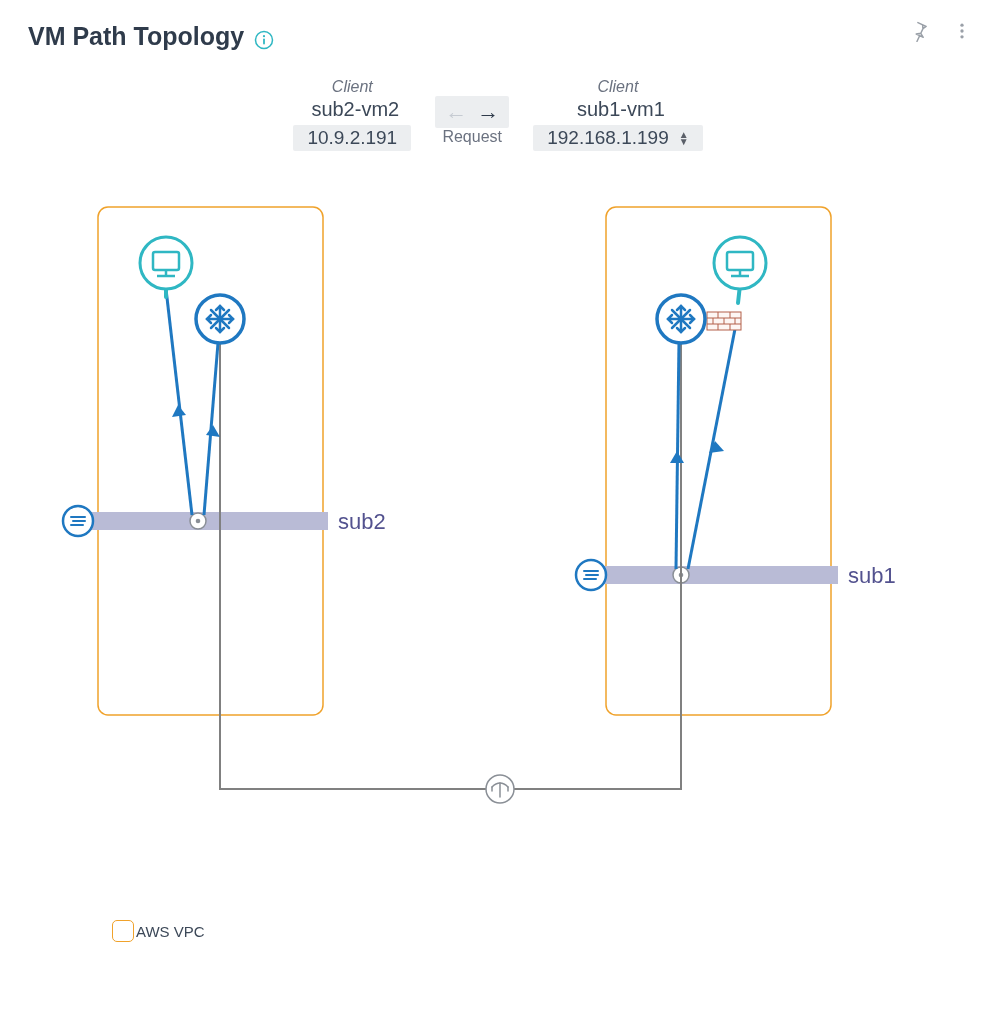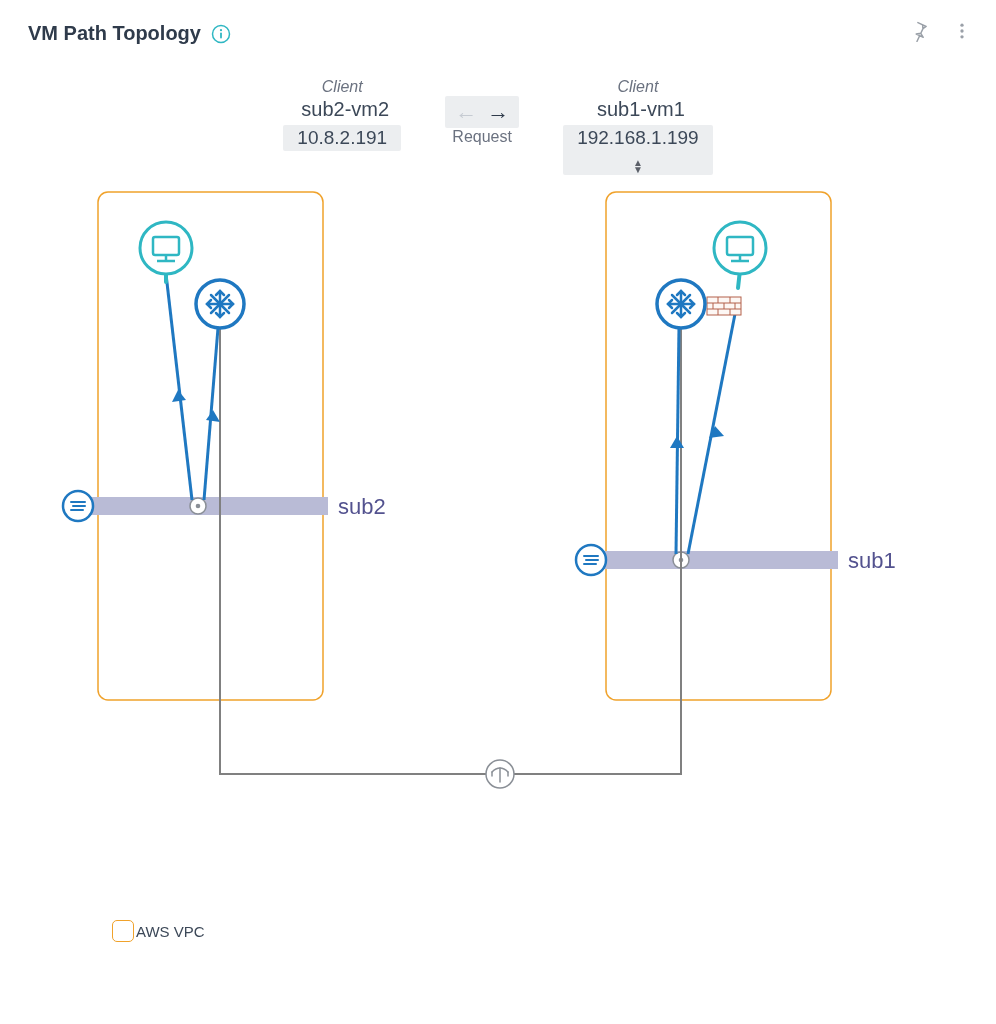--- a/index.html
+++ b/index.html
@@ -11,46 +11,46 @@
     --blue:   #1f78c1;
     --gray:   #808080;
     --lav:    #b9bbd6;
     --chip:   #eceef0;
     --border: #eeeeee;
   }
   html, body { margin:0; padding:0; background:#fff; font-family: "Segoe UI", "Helvetica Neue", Arial, sans-serif; color:var(--text); }
   .panel { width:996px; height:1024px; position:relative; }
 
   
-  .hdr { position:absolute; left:28px; top:22px; display:flex; align-items:center; font-size:20px; font-weight:600; color:var(--title); }
+  .hdr { position:absolute; left:28px; top:22px; display:flex; align-items:center; font-size:25px; font-weight:600; color:var(--title); }
   .hdr .info { margin-left:10px; width:20px; height:20px; }
   .hdr-actions { position:absolute; right:24px; top:20px; display:flex; align-items:center; gap:22px; color:#a0a6b0; }
 
   
-  .summary { position:absolute; left:0; right:0; top:78px; display:flex; justify-content:center; align-items:flex-start; gap:44px; text-align:center; }
+  .summary { position:absolute; left:0; right:0; top:78px; display:flex; justify-content:center; align-items:flex-start; gap:24px; text-align:center; }
   .endpt { display:flex; flex-direction:column; align-items:center; }
   .role  { font-style:italic; color:var(--muted); font-size:16px; }
   .host  { font-size:20px; color:var(--text); margin-top:2px;margin-left:6px; }
   .ipchip, .ipchip-btn {
     margin-top:4px; background:var(--chip); border:none; font-size:19px; color:var(--text);
     padding:2px 14px; border-radius:2px; display:inline-flex; align-items:center; gap:10px;
   }
-  .ipchip-btn { cursor:pointer;flex-direction:column; }
+  .ipchip-btn { cursor:pointer; }
   .sort { display:inline-flex; flex-direction:column; line-height:7px; font-size:10px; color:#5a5f68; }
   .dir { display:flex; flex-direction:column; align-items:center; margin-top:18px; }
   .dir .arrows {
     background:var(--chip); padding:3px 10px; border-radius:2px;
     display:inline-flex; align-items:center; gap:10px; font-size:22px;
   }
   .dir .arrows .back { color:#c6cbd2; }
   .dir .arrows .fwd  { color:#2f3b4b; }
   .dir .lbl { margin-top:0; font-size:16px; color:var(--muted); }
 
   
-  .topo { position:absolute; left:0; top:164px; width:901px; height:700px; }
+  .topo { position:absolute; left:0; top:179px; width:901px; height:700px; }
 
   
   .legend { position:absolute; left:112px; top:920px; display:flex; align-items:center; gap:2px; font-size:15px; color:var(--text); }
   .legend .swatch { width:20px; height:20px; border:1.5px solid var(--orange); border-radius:5px; }
 
   .subnet-label { font-size:22px; fill:#53528f; }
   .vpc-box { fill:none; stroke:var(--orange); stroke-width:1.5; rx:10; }
 </style>
 </head>
 <body>
@@ -80,21 +80,21 @@
           <circle cx="12" cy="19" r="2"></circle>
       </svg>
     </span>
   </div>
 
   <div class="summary">
     <div class="endpt">
       <span class="role">Client</span>
       <span class="host">sub2-vm2</span>
       <span class="ipchip">
-        <span>10.8.2.191</span>
+        <span>10.9.2.191</span>
       </span>
     </div>
     <div class="dir">
       <span class="arrows">
         <span class="back">←</span>
         <span class="fwd">→</span>
       </span>
       <span class="lbl">Request</span>
     </div>
     <div class="endpt">

